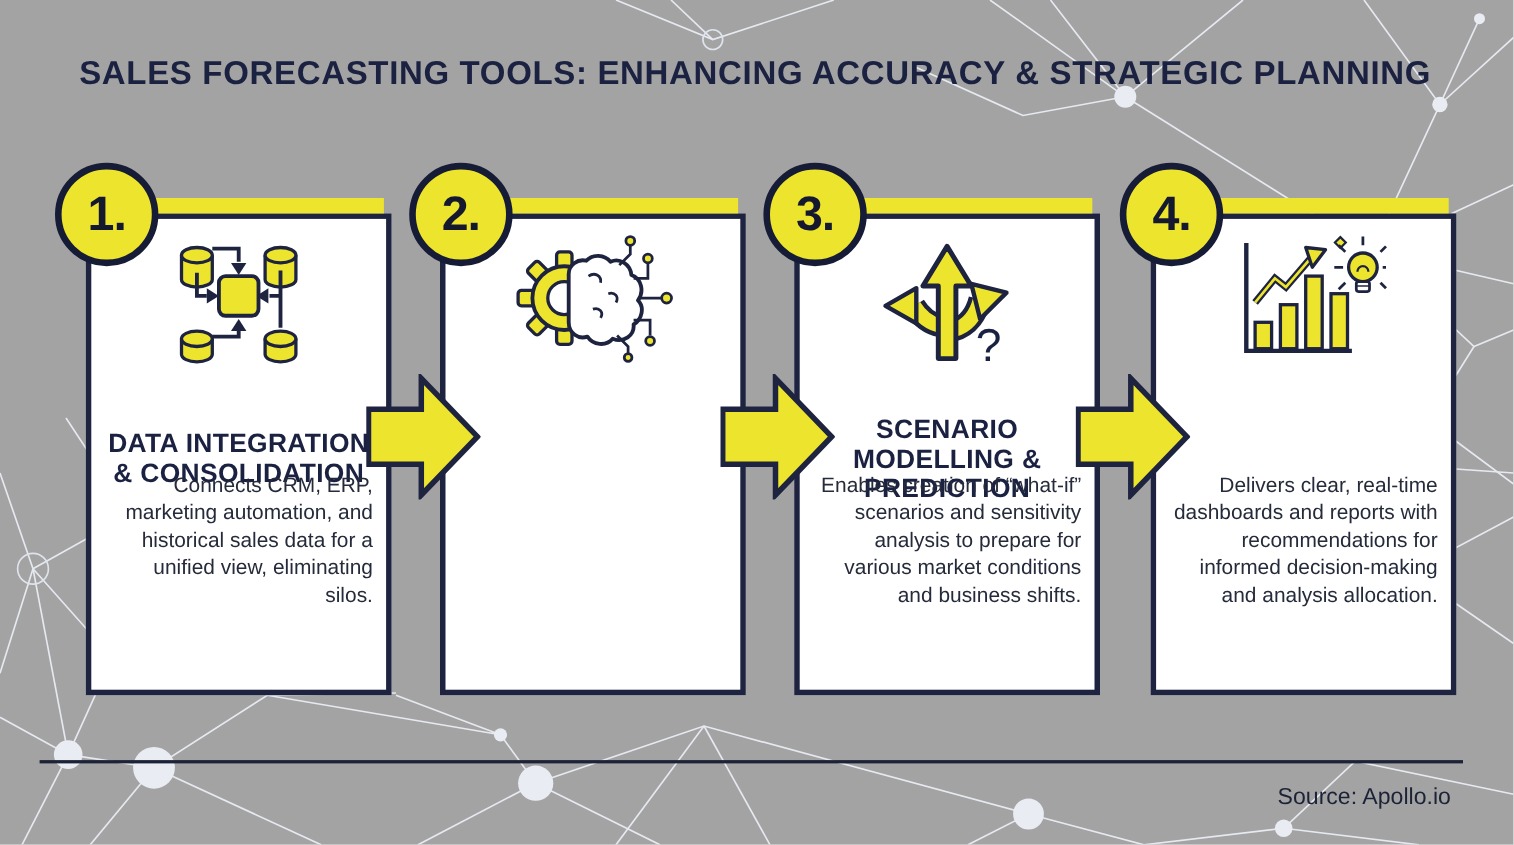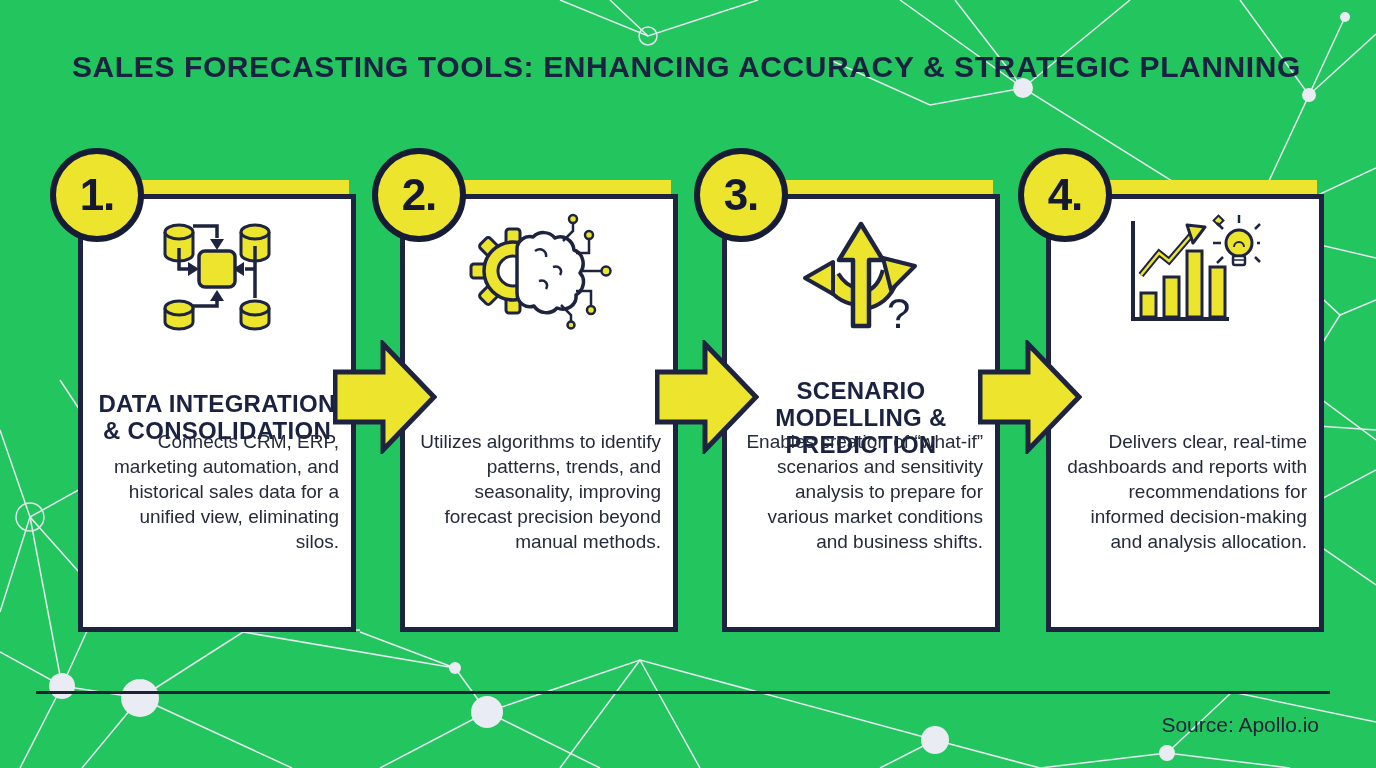--- a/index.html
+++ b/index.html
@@ -1,18 +1,18 @@
 <!DOCTYPE html>
 <html><head>
 <meta charset="utf-8">
 <style>
   html,body { margin:0; padding:0; background:#ffffff; }
   .stage {
     position:relative; width:1376px; height:768px; overflow:hidden;
-    background:#22c55e; font-family:"Liberation Sans", sans-serif;
+    background:#a3a3a3; font-family:"Liberation Sans", sans-serif;
   }
   .bg-decor { position:absolute; left:0; top:0; width:1376px; height:768px; z-index:0; }
   .main-title {
     position:absolute; left:72px; top:50px; z-index:2; white-space:nowrap;
     font-size:30px; font-weight:bold; letter-spacing:0.6px; color:#1B2140;
   }
   .card {
     position:absolute; top:194px; width:278px; height:438px; box-sizing:border-box;
     background:#ffffff; border:5px solid #1E2440; z-index:2;
   }
@@ -181,21 +181,20 @@
         </g>
         <g fill="#EDE42D" stroke="#1E2440" stroke-width="2.5">
           <circle cx="110" cy="10" r="4"></circle>
             <circle cx="126" cy="26" r="4"></circle>
           <circle cx="143" cy="62" r="4.5"></circle>
             <circle cx="128" cy="101" r="4"></circle>
           <circle cx="108" cy="116" r="3.5"></circle>
         </g>
       </svg>
     </div>
-    <div class="card-desc">Utilizes algorithms to identify patterns, trends, and seasonality, improving forecast precision beyond manual methods.</div>
   </div>
 
   <div class="card card-3">
     <div class="top-bar"></div>
     <div class="num-circle">3.</div>
     <div class="icon-wrap">
       <svg width="140" height="122" viewBox="0 0 140 122">
         <path d="M64,86 C52,84 45,76 40,68" fill="none" stroke="#1E2440" stroke-width="21"></path>
         <path d="M76,90 C90,86 97,74 100,62" fill="none" stroke="#1E2440" stroke-width="21"></path>
         <path d="M64,86 C52,84 45,76 40,68" fill="none" stroke="#EDE42D" stroke-width="13"></path>

